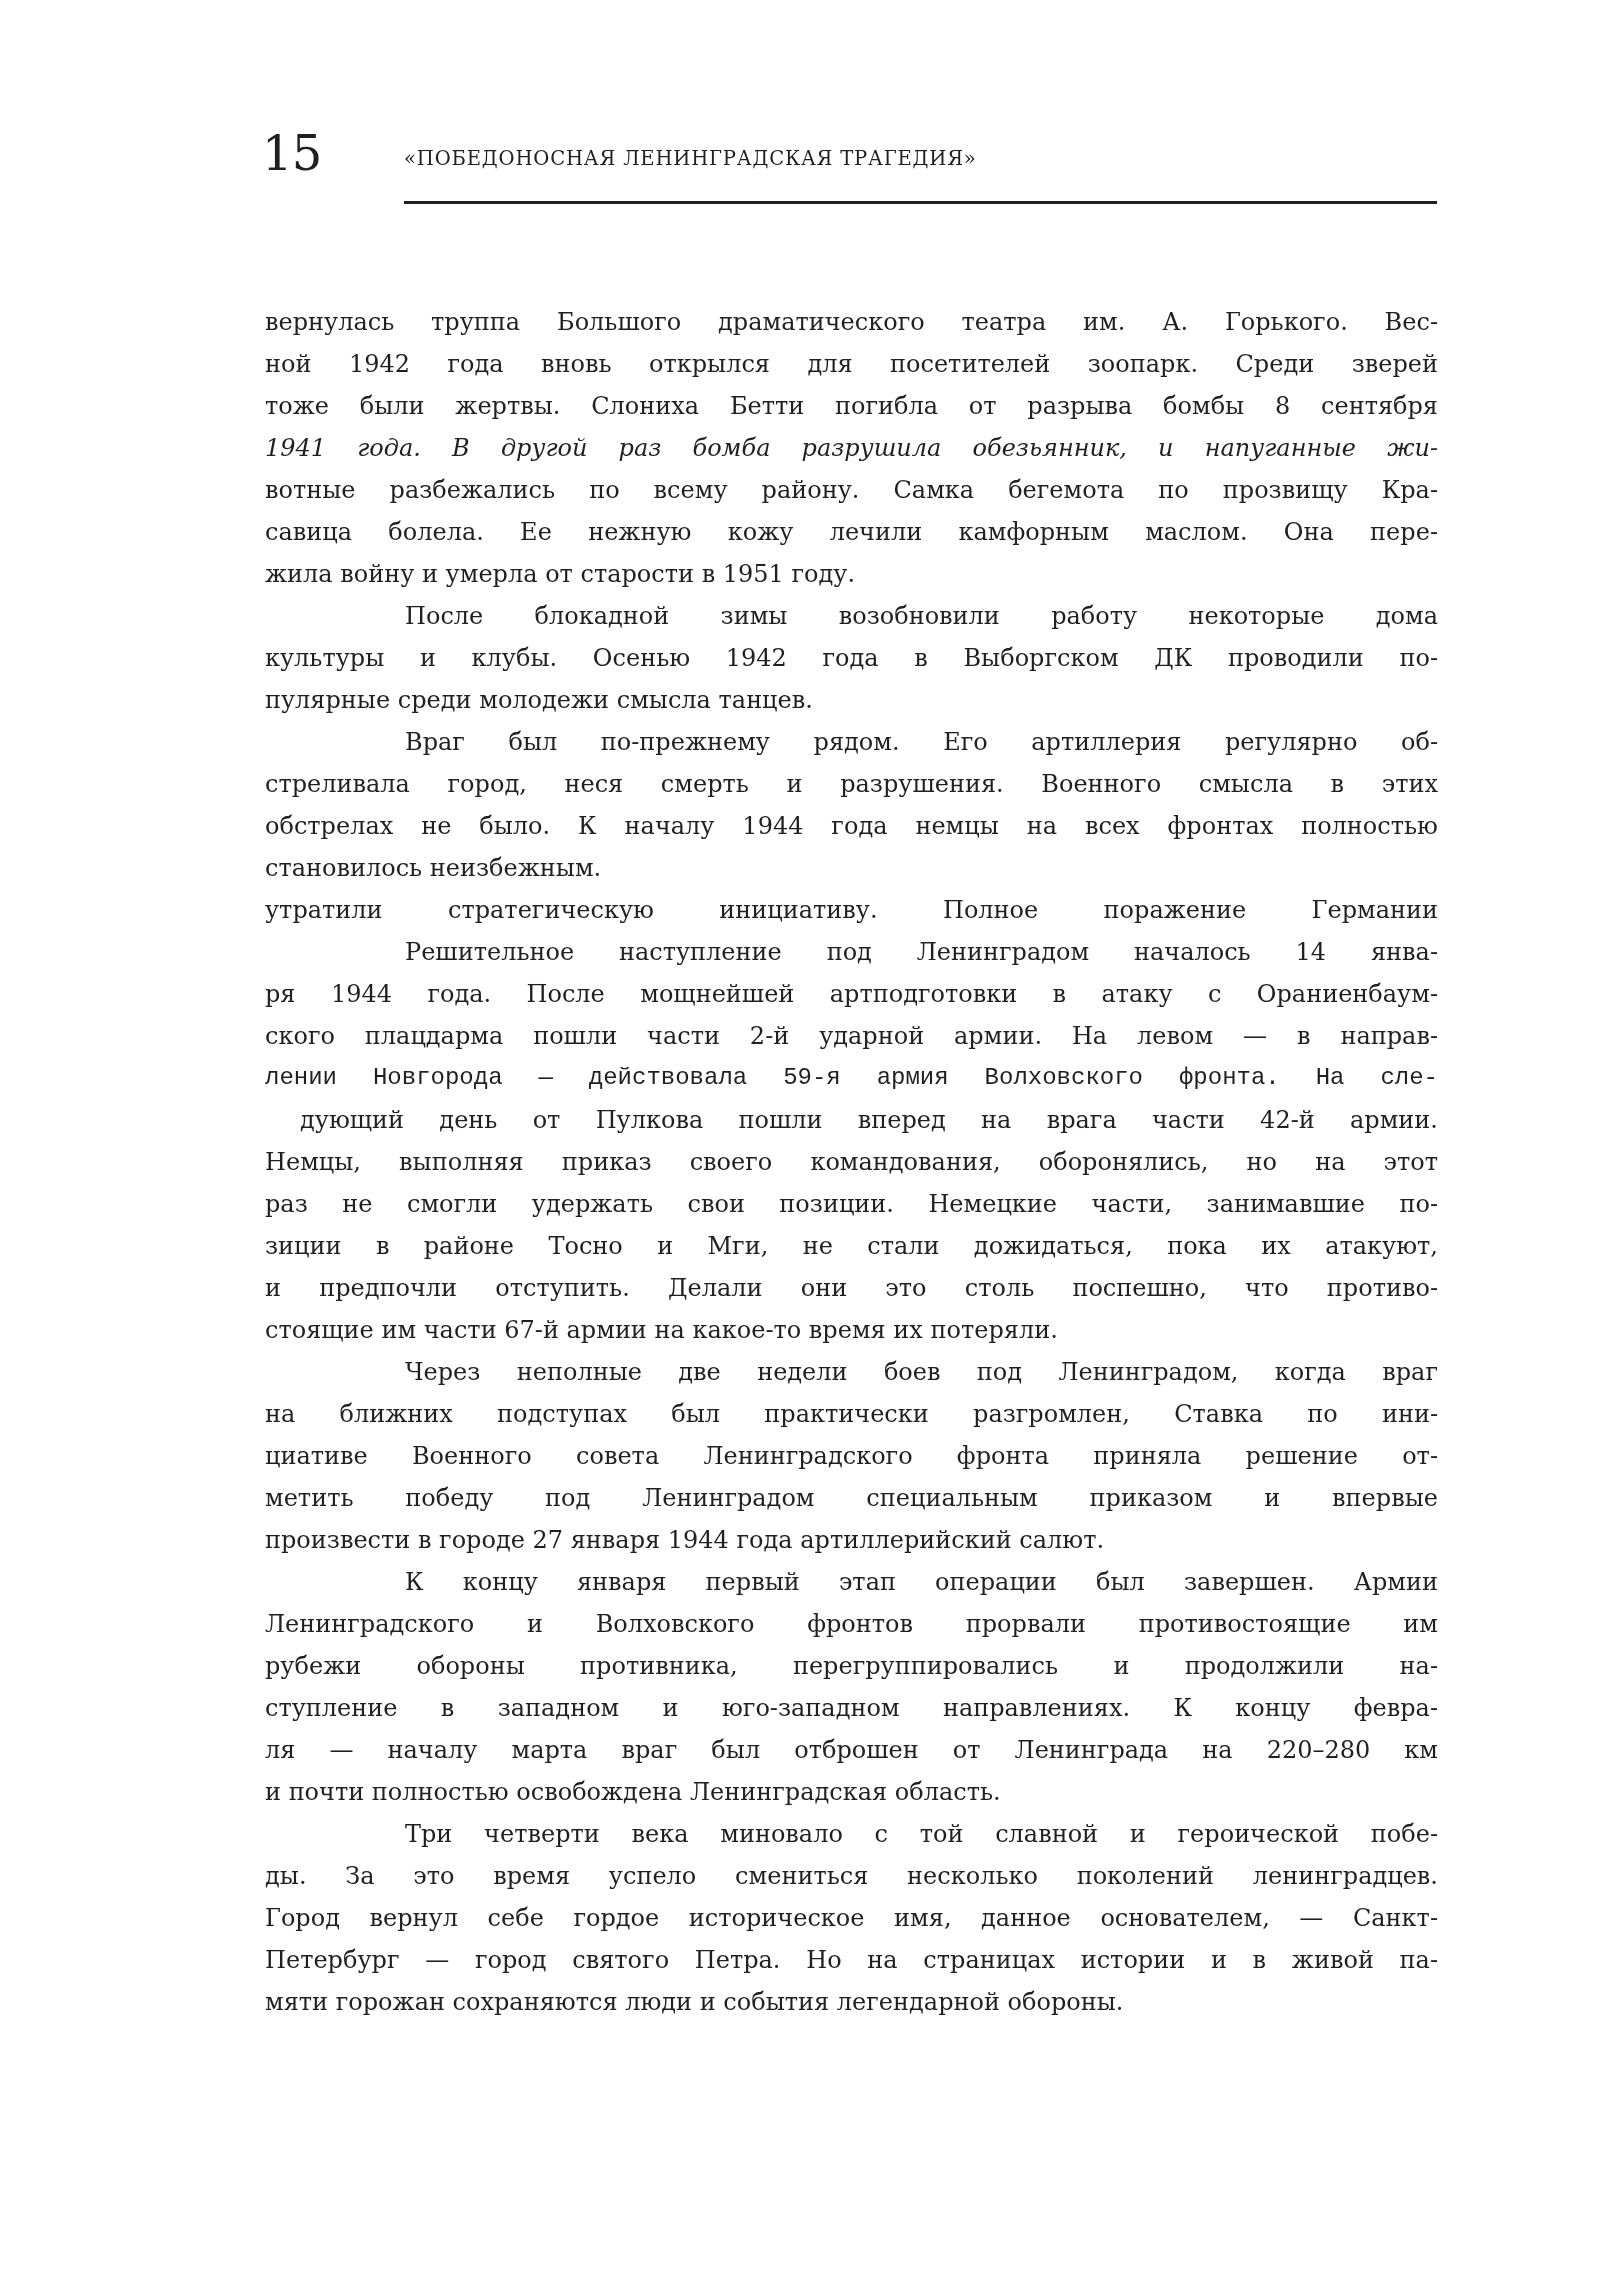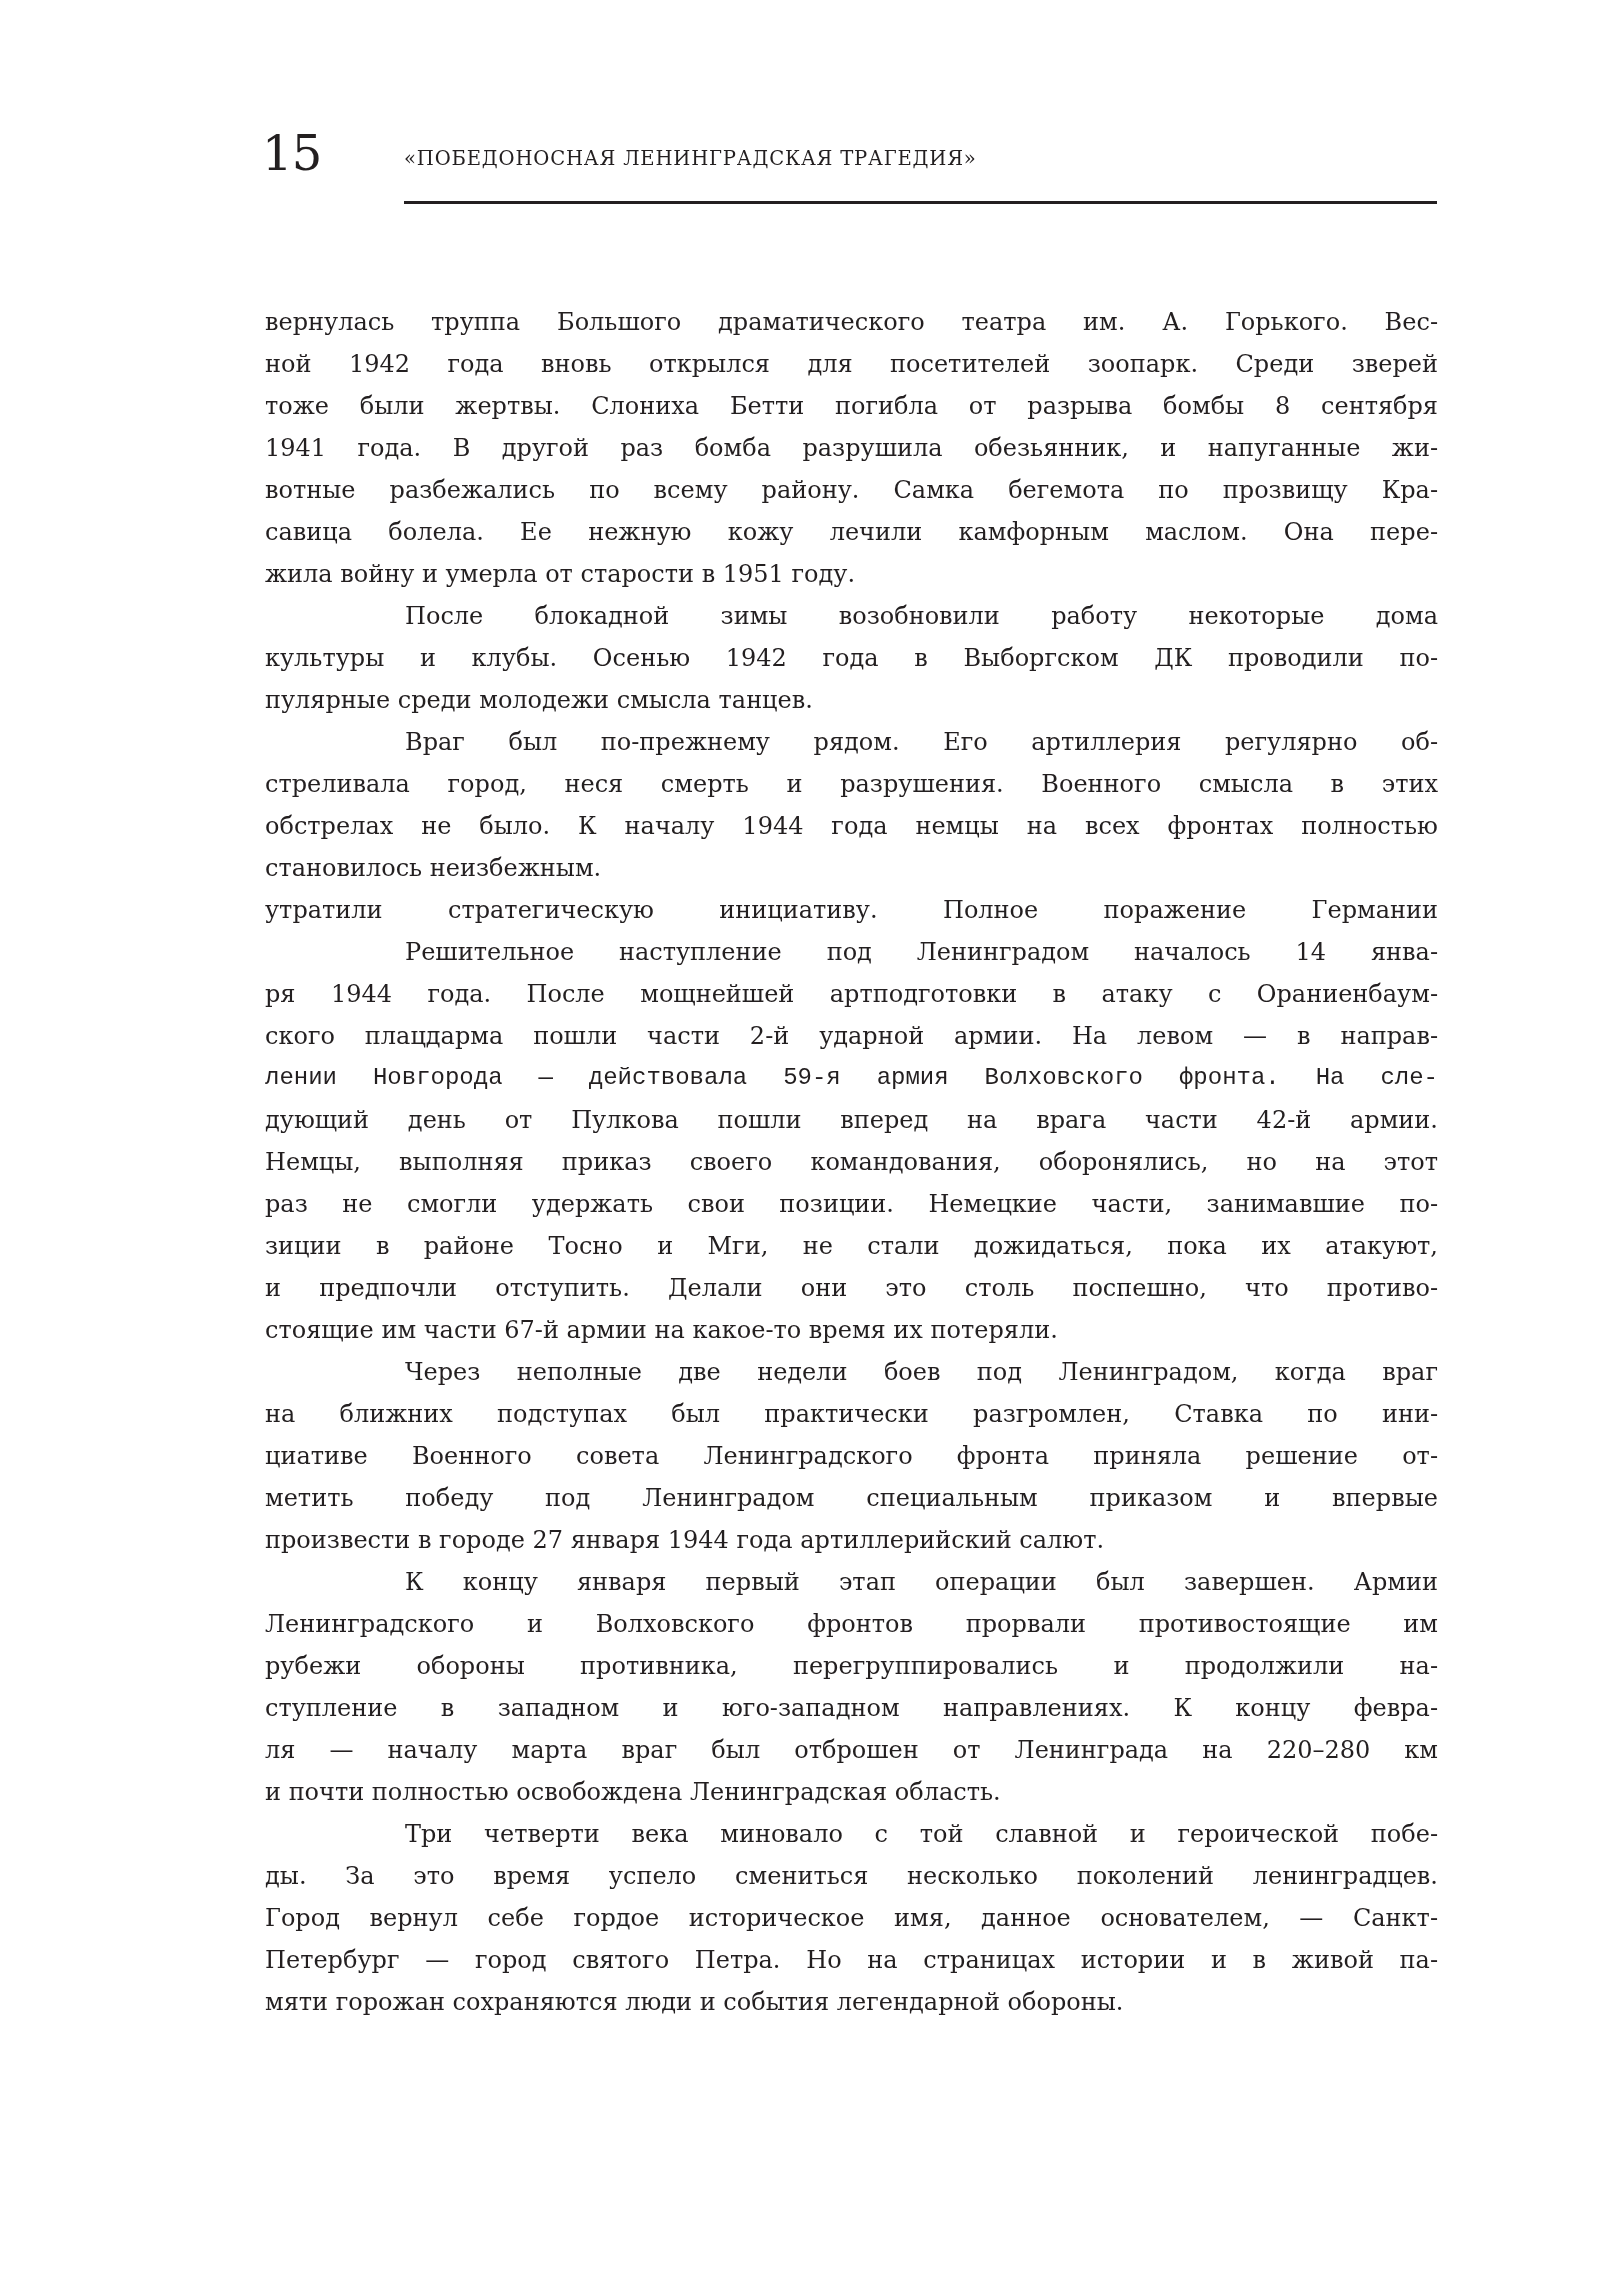--- a/index.html
+++ b/index.html
@@ -85,21 +85,21 @@
       <div class="line">
         <span style="text-align-last: justify; white-space: normal; display: block;">вернулась труппа Большого драматического театра им. А. Горького. Вес-</span>
       </div>
       <div class="line">
         <span style="text-align-last: justify; white-space: normal; display: block;">ной 1942 года вновь открылся для посетителей зоопарк. Среди зверей</span>
       </div>
       <div class="line">
         <span style="text-align-last: justify; white-space: normal; display: block;">тоже были жертвы. Слониха Бетти погибла от разрыва бомбы 8 сентября</span>
       </div>
       <div class="line">
-        <span style="text-align-last: justify; white-space: normal; display: block;">1941 года. В другой раз бомба разрушила обезьянник, и напуганные жи-</span>
+        <span style="text-align-last: justify; white-space: normal; display: block; font-style: italic;">1941 года. В другой раз бомба разрушила обезьянник, и напуганные жи-</span>
       </div>
       <div class="line">
         <span style="text-align-last: justify; white-space: normal; display: block;">вотные разбежались по всему району. Самка бегемота по прозвищу Кра-</span>
       </div>
       <div class="line">
         <span style="text-align-last: justify; white-space: normal; display: block;">савица болела. Ее нежную кожу лечили камфорным маслом. Она пере-</span>
       </div>
       <div class="line last">
         <span style="text-align-last: left; white-space: normal; display: block;">жила войну и умерла от старости в 1951 году.</span>
       </div>
@@ -139,21 +139,21 @@
       <div class="line">
         <span style="text-align-last: justify; white-space: normal; display: block;">ря 1944 года. После мощнейшей артподготовки в атаку с Ораниенбаум-</span>
       </div>
       <div class="line">
         <span style="text-align-last: justify; white-space: normal; display: block;">ского плацдарма пошли части 2-й ударной армии. На левом — в направ-</span>
       </div>
       <div class="line">
         <span style="text-align-last: justify; white-space: normal; display: block; font-family: Liberation Mono, monospace;">лении Новгорода — действовала 59-я армия Волховского фронта. На сле-</span>
       </div>
       <div class="line">
-        <span style="text-align-last: justify; white-space: normal; display: block;">дующий день от Пулкова пошли вперед на врага части 42-й армии.</span>
+        <span style="text-align-last: justify; white-space: normal; display: block; margin-left: 35px;">дующий день от Пулкова пошли вперед на врага части 42-й армии.</span>
       </div>
       <div class="line">
         <span style="text-align-last: justify; white-space: normal; display: block;">Немцы, выполняя приказ своего командования, оборонялись, но на этот</span>
       </div>
       <div class="line">
         <span style="text-align-last: justify; white-space: normal; display: block;">раз не смогли удержать свои позиции. Немецкие части, занимавшие по-</span>
       </div>
       <div class="line">
         <span style="text-align-last: justify; white-space: normal; display: block;">зиции в районе Тосно и Мги, не стали дожидаться, пока их атакуют,</span>
       </div>

